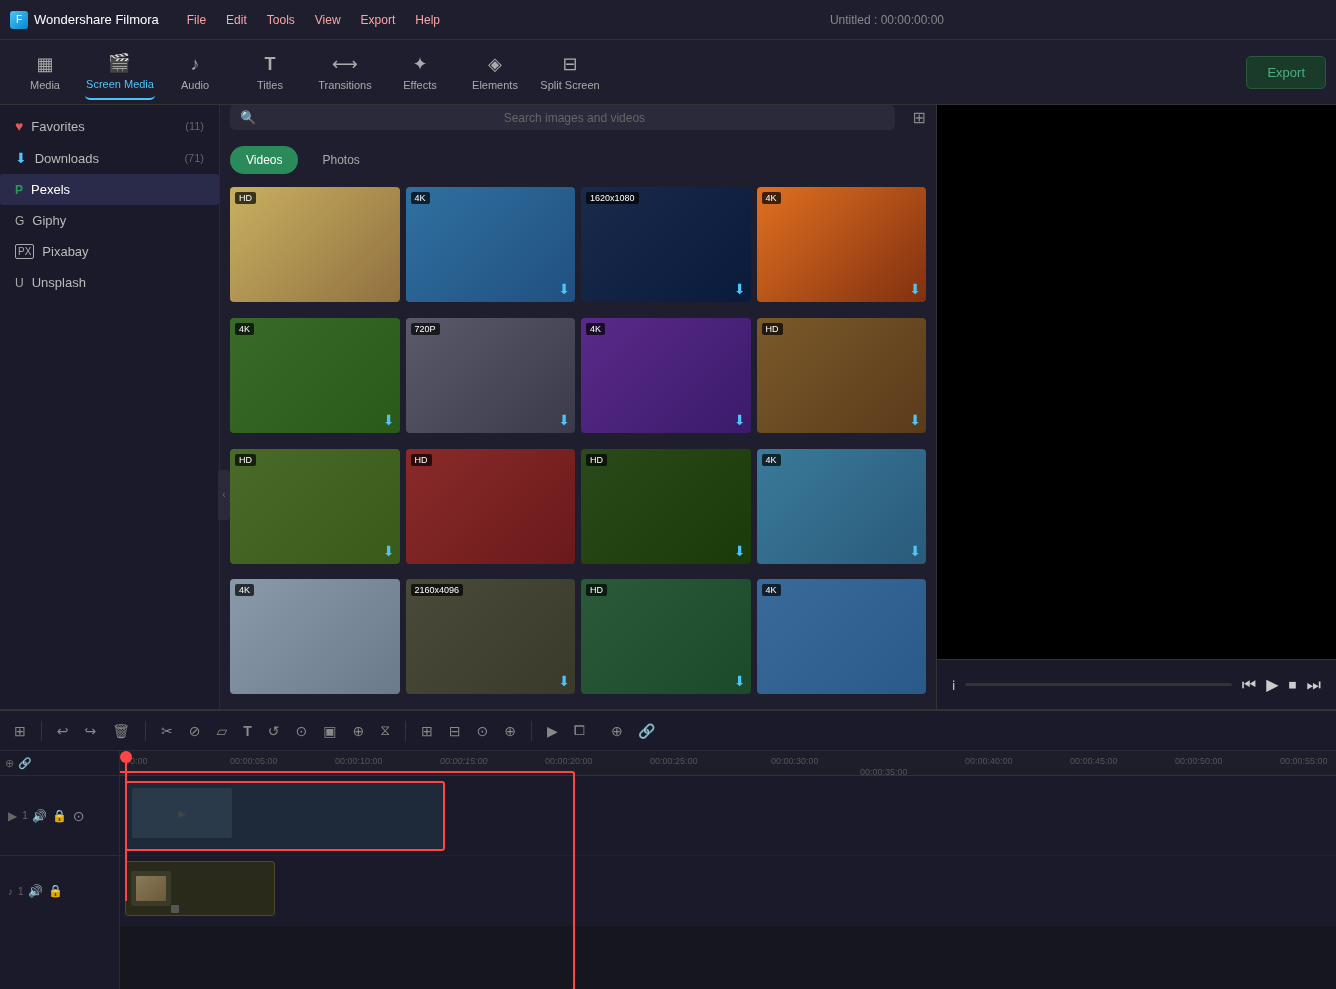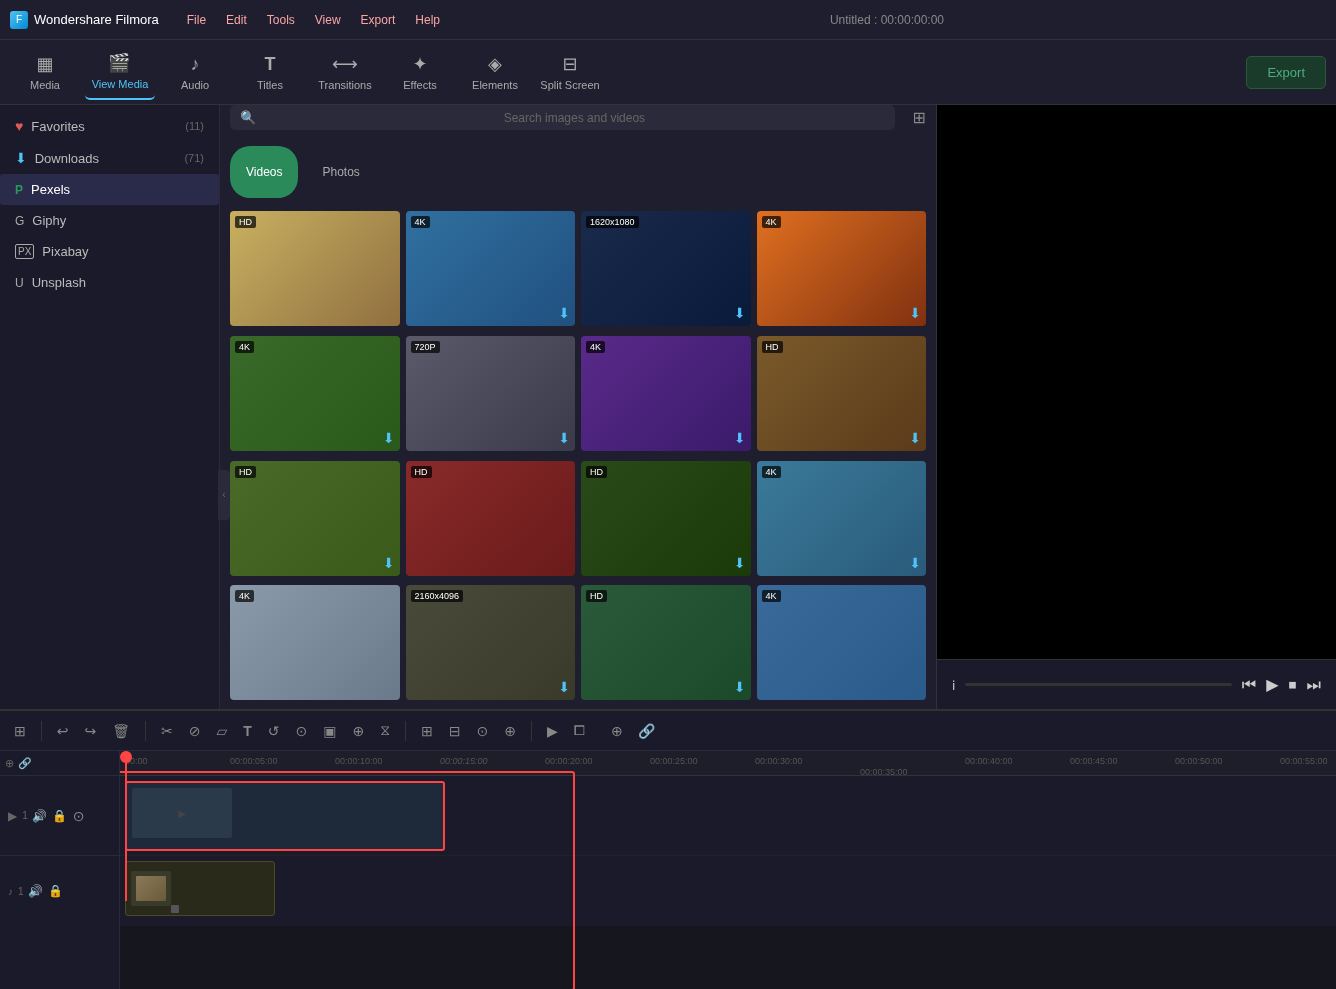--- a/index.html
+++ b/index.html
@@ -89,21 +89,21 @@
       flex-direction: column;
       overflow: hidden;
     }
     #content-tabs {
       display: flex;
       align-items: center;
       padding: 8px 10px;
       gap: 8px;
     }
     .tab-btn {
-      padding: 19px 16px;
+      padding: 7px 16px;
       border-radius: 20px;
       cursor: pointer;
       font-size: 12px;
       border: none;
     }
     .tab-btn.active { background: #2a8a5a; color: #fff; }
     .tab-btn.inactive { background: transparent; color: #aaa; }
     #search-bar {
       display: flex;
       align-items: center;
@@ -286,21 +286,21 @@
   <div class="title-center">Untitled : 00:00:00:00</div>
 </div>
 
 <div id="toolbar">
   <div class="toolbar-btn">
     <span class="tb-icon">▦</span>
     <span>Media</span>
   </div>
   <div class="toolbar-btn active">
     <span class="tb-icon">🎬</span>
-    <span>View Media</span>
+    <span>Screen Media</span>
   </div>
   <div class="toolbar-btn">
     <span class="tb-icon">♪</span>
     <span>Audio</span>
   </div>
   <div class="toolbar-btn">
     <span class="tb-icon" style="font-weight:bold;">T</span>
     <span>Titles</span>
   </div>
   <div class="toolbar-btn">
@@ -509,21 +509,21 @@
 
     <div id="timeline-main" style="position:relative; overflow:hidden;">
 
       <div id="time-ruler">
         <span class="ruler-mark" style="left:5px;">00:00</span>
         <span class="ruler-mark" style="left:110px;">00:00:05:00</span>
         <span class="ruler-mark" style="left:215px;">00:00:10:00</span>
         <span class="ruler-mark" style="left:320px;font-style:italic;">00:00:15:00</span>
         <span class="ruler-mark" style="left:425px;">00:00:20:00</span>
         <span class="ruler-mark" style="left:530px;">00:00:25:00</span>
-        <span class="ruler-mark" style="left:635px;">00:00:30:00</span>
+        <span class="ruler-mark" style="left:651px;">00:00:30:00</span>
         <span class="ruler-mark" style="left:740px;margin-top:11px;">00:00:35:00</span>
         <span class="ruler-mark" style="left:845px;">00:00:40:00</span>
         <span class="ruler-mark" style="left:950px;">00:00:45:00</span>
         <span class="ruler-mark" style="left:1055px;">00:00:50:00</span>
         <span class="ruler-mark" style="left:1160px;">00:00:55:00</span>
 
       </div>
 
       <div id="track-area" style="position:relative;">
 

